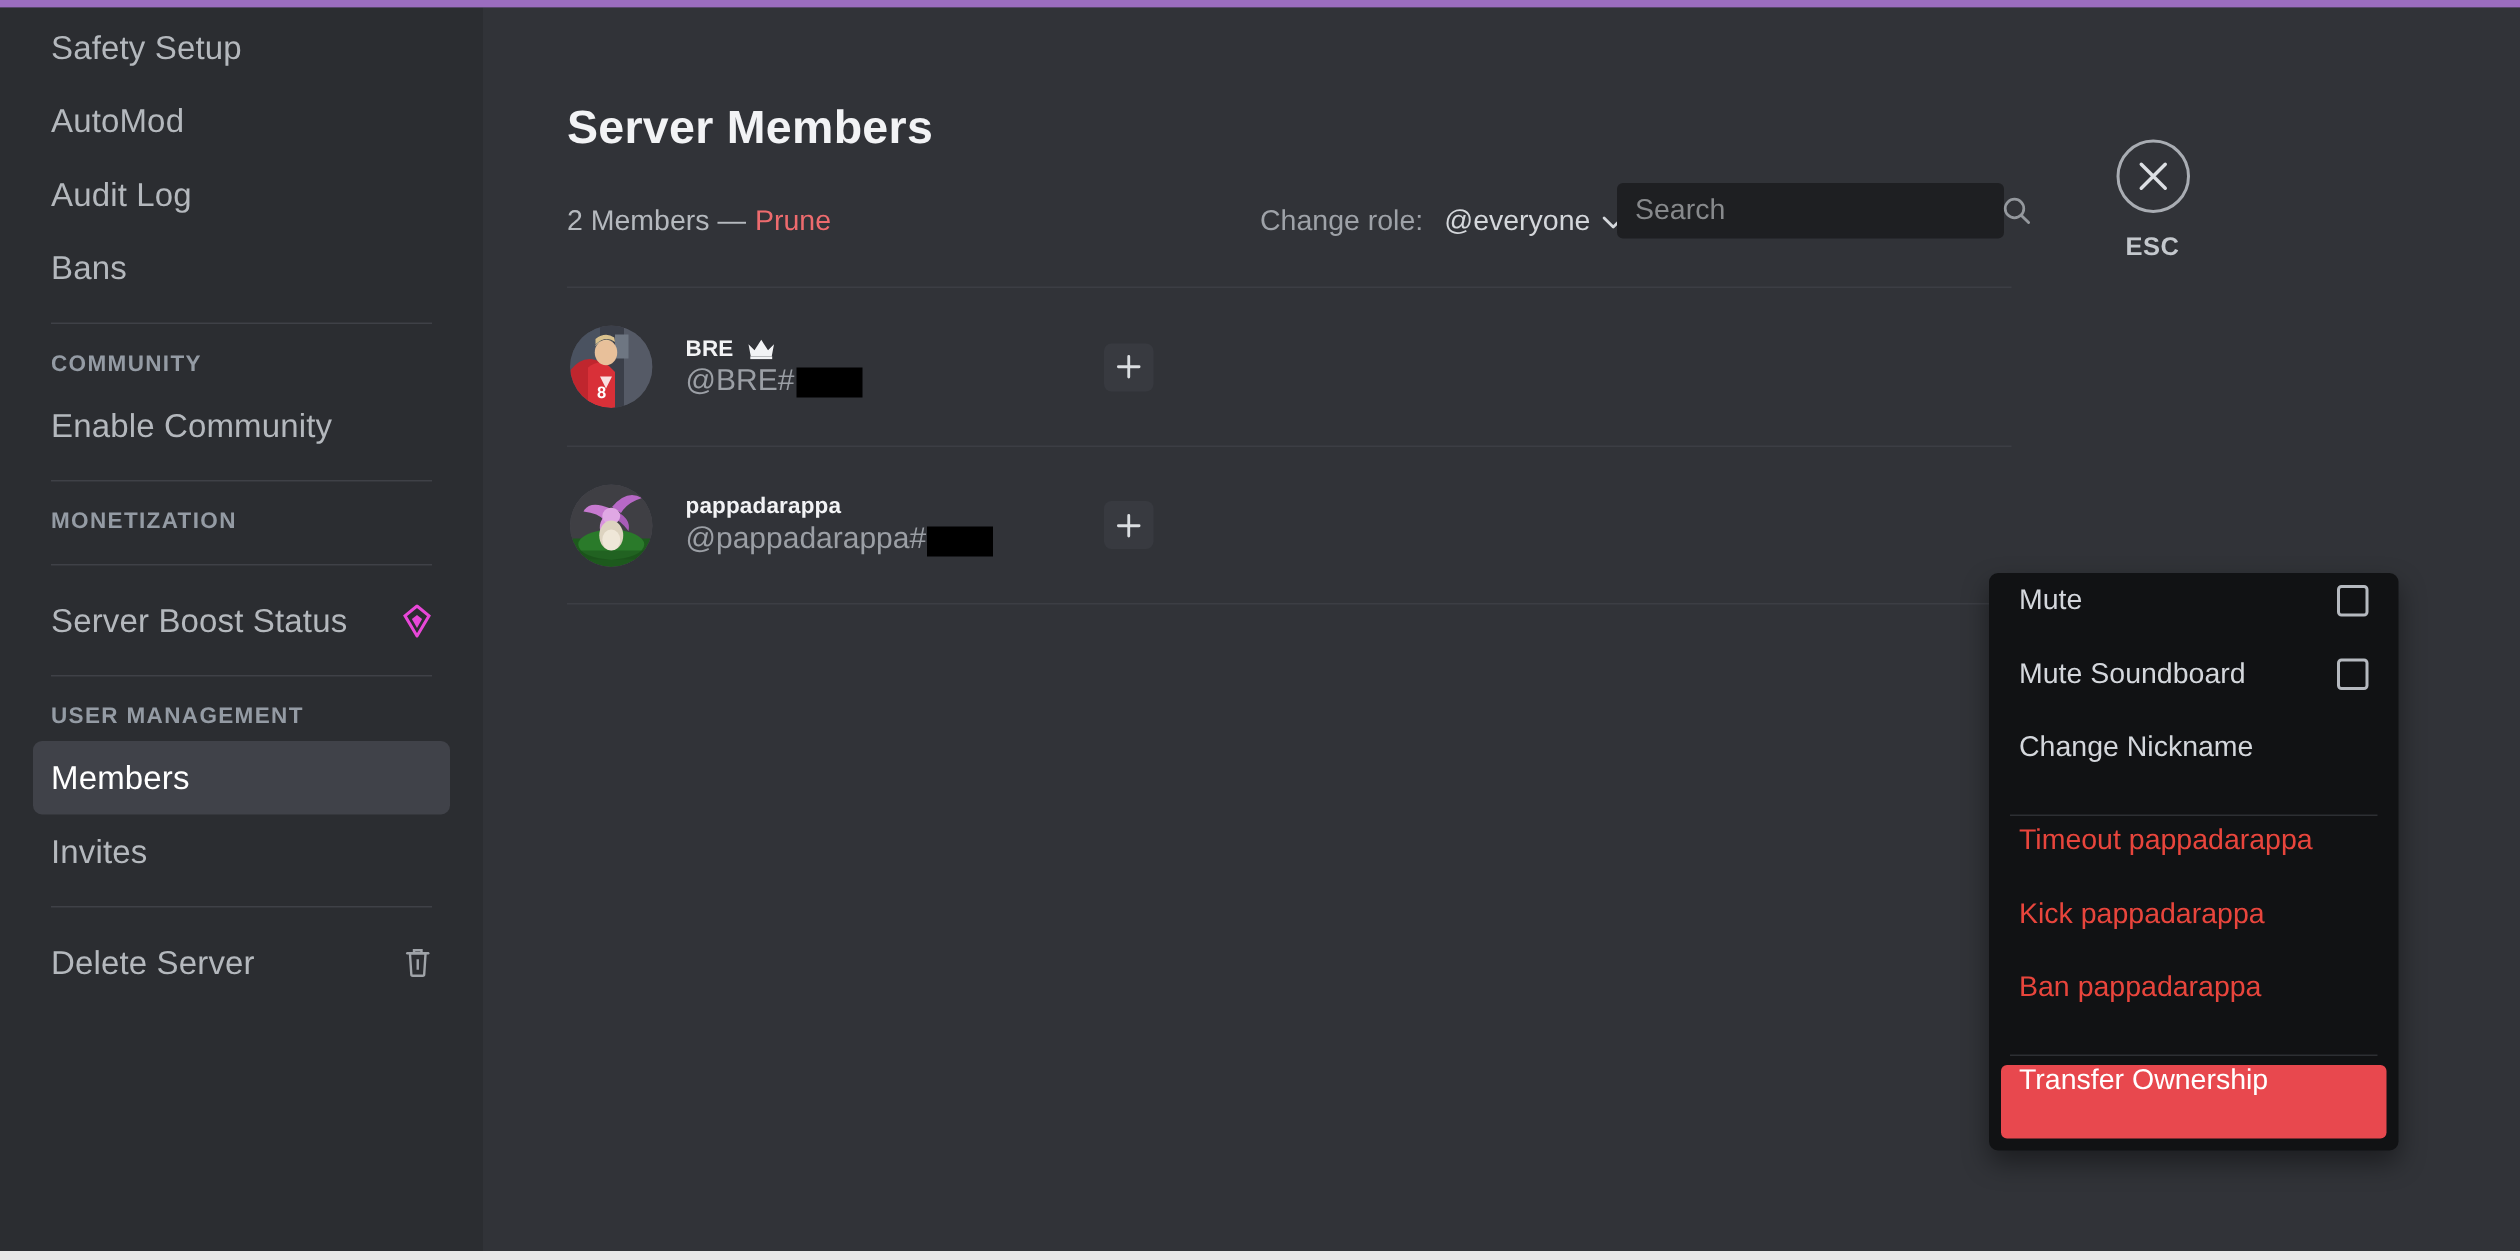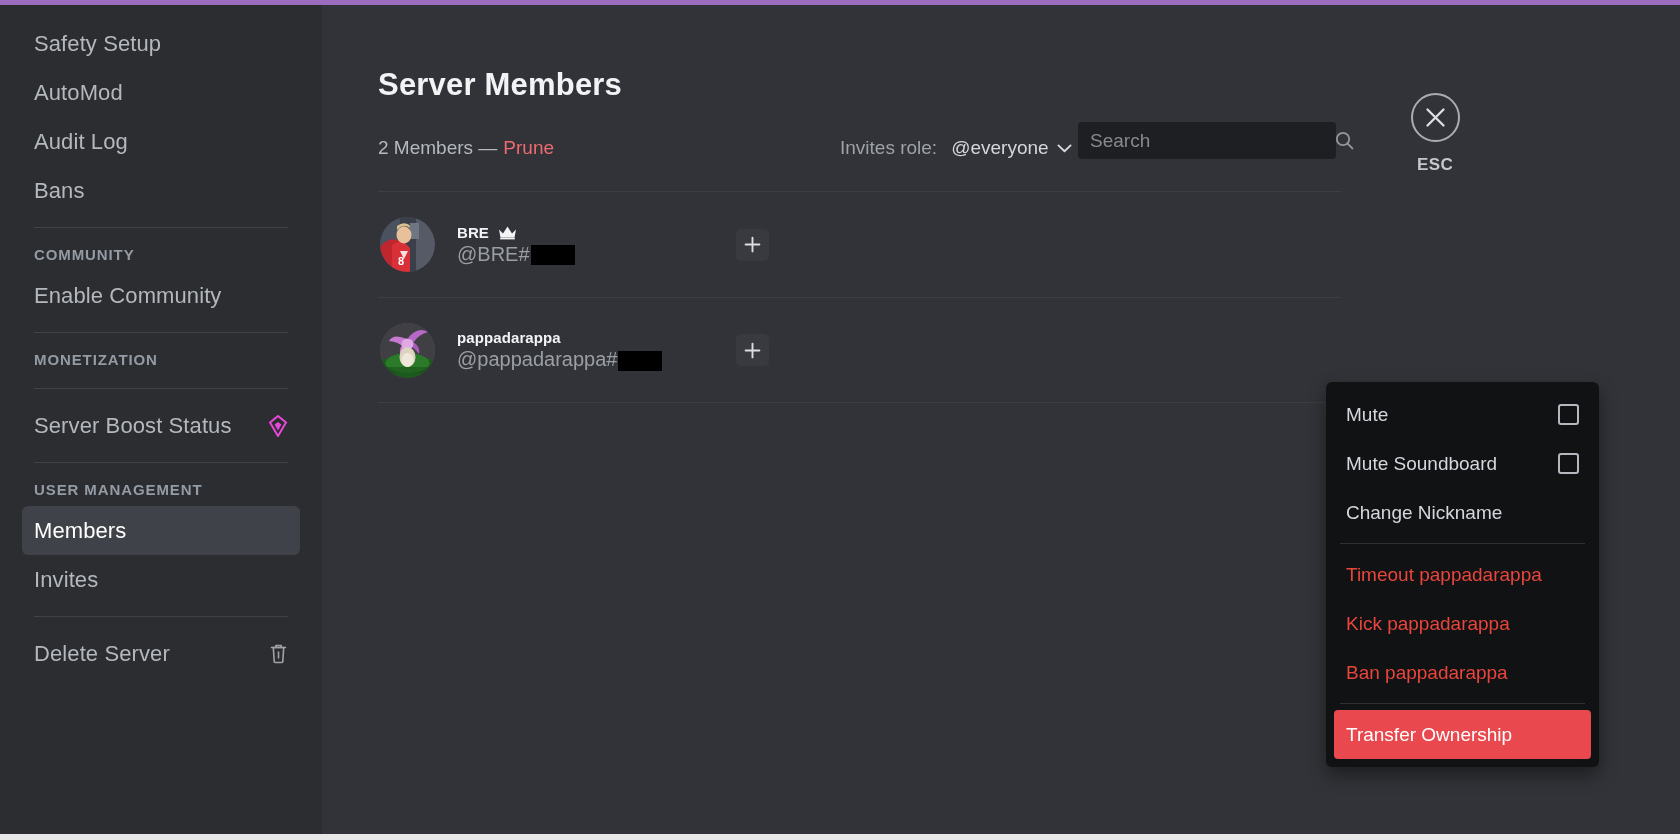--- a/index.html
+++ b/index.html
@@ -24,21 +24,21 @@
   }
 
   
   #sidebar {
     position: absolute;
     left: 0;
     top: 0;
     width: 322px;
     height: 829px;
     background: #2b2d31;
-    padding-top: 14px;
+    padding-top: 2px;
     overflow: hidden;
   }
 
   .side-item {
     height: 49px;
     margin: 0 22px 0 22px;
     padding: 0 12px;
     display: flex;
     align-items: center;
     justify-content: space-between;
@@ -273,21 +273,20 @@
     border-radius: 6px;
     padding: 8px 0 8px 0;
     box-shadow: 0 8px 18px rgba(0,0,0,.42);
   }
   .menu-item {
     height: 49px;
     margin: 0 8px;
     padding: 0 12px;
     border-radius: 4px;
     display: flex;
-    align-items: center;
     justify-content: space-between;
     color: #d4d7dc;
     font-size: 19px;
     cursor: pointer;
     white-space: nowrap;
   }
   .menu-item.danger { color: #e8453c; }
   .menu-item.selected {
     background: #e8484e;
     color: #ffffff;
@@ -377,21 +376,21 @@
   <main id="main">
 
     <h1 id="page-title">Server Members</h1>
 
     <div id="subbar">
       <span id="member-count">2 Members —</span>
       <span style="width:6px"></span>
       <span id="prune-link">Prune</span>
 
       <div id="filter-group">
-        <span id="display-role-label">Invites role:</span>
+        <span id="display-role-label">Change role:</span>
         <div id="role-select">
           <span>@everyone</span>
           <span>
             <svg class="chev" viewBox="0 0 15 9" aria-hidden="true">
               <path d="M1.4 1.4 L7.5 7.3 L13.6 1.4" fill="none" stroke="#d4d7db" stroke-width="1.9" stroke-linecap="round" stroke-linejoin="round"></path>
             </svg>
           </span>
         </div>
       </div>
 

